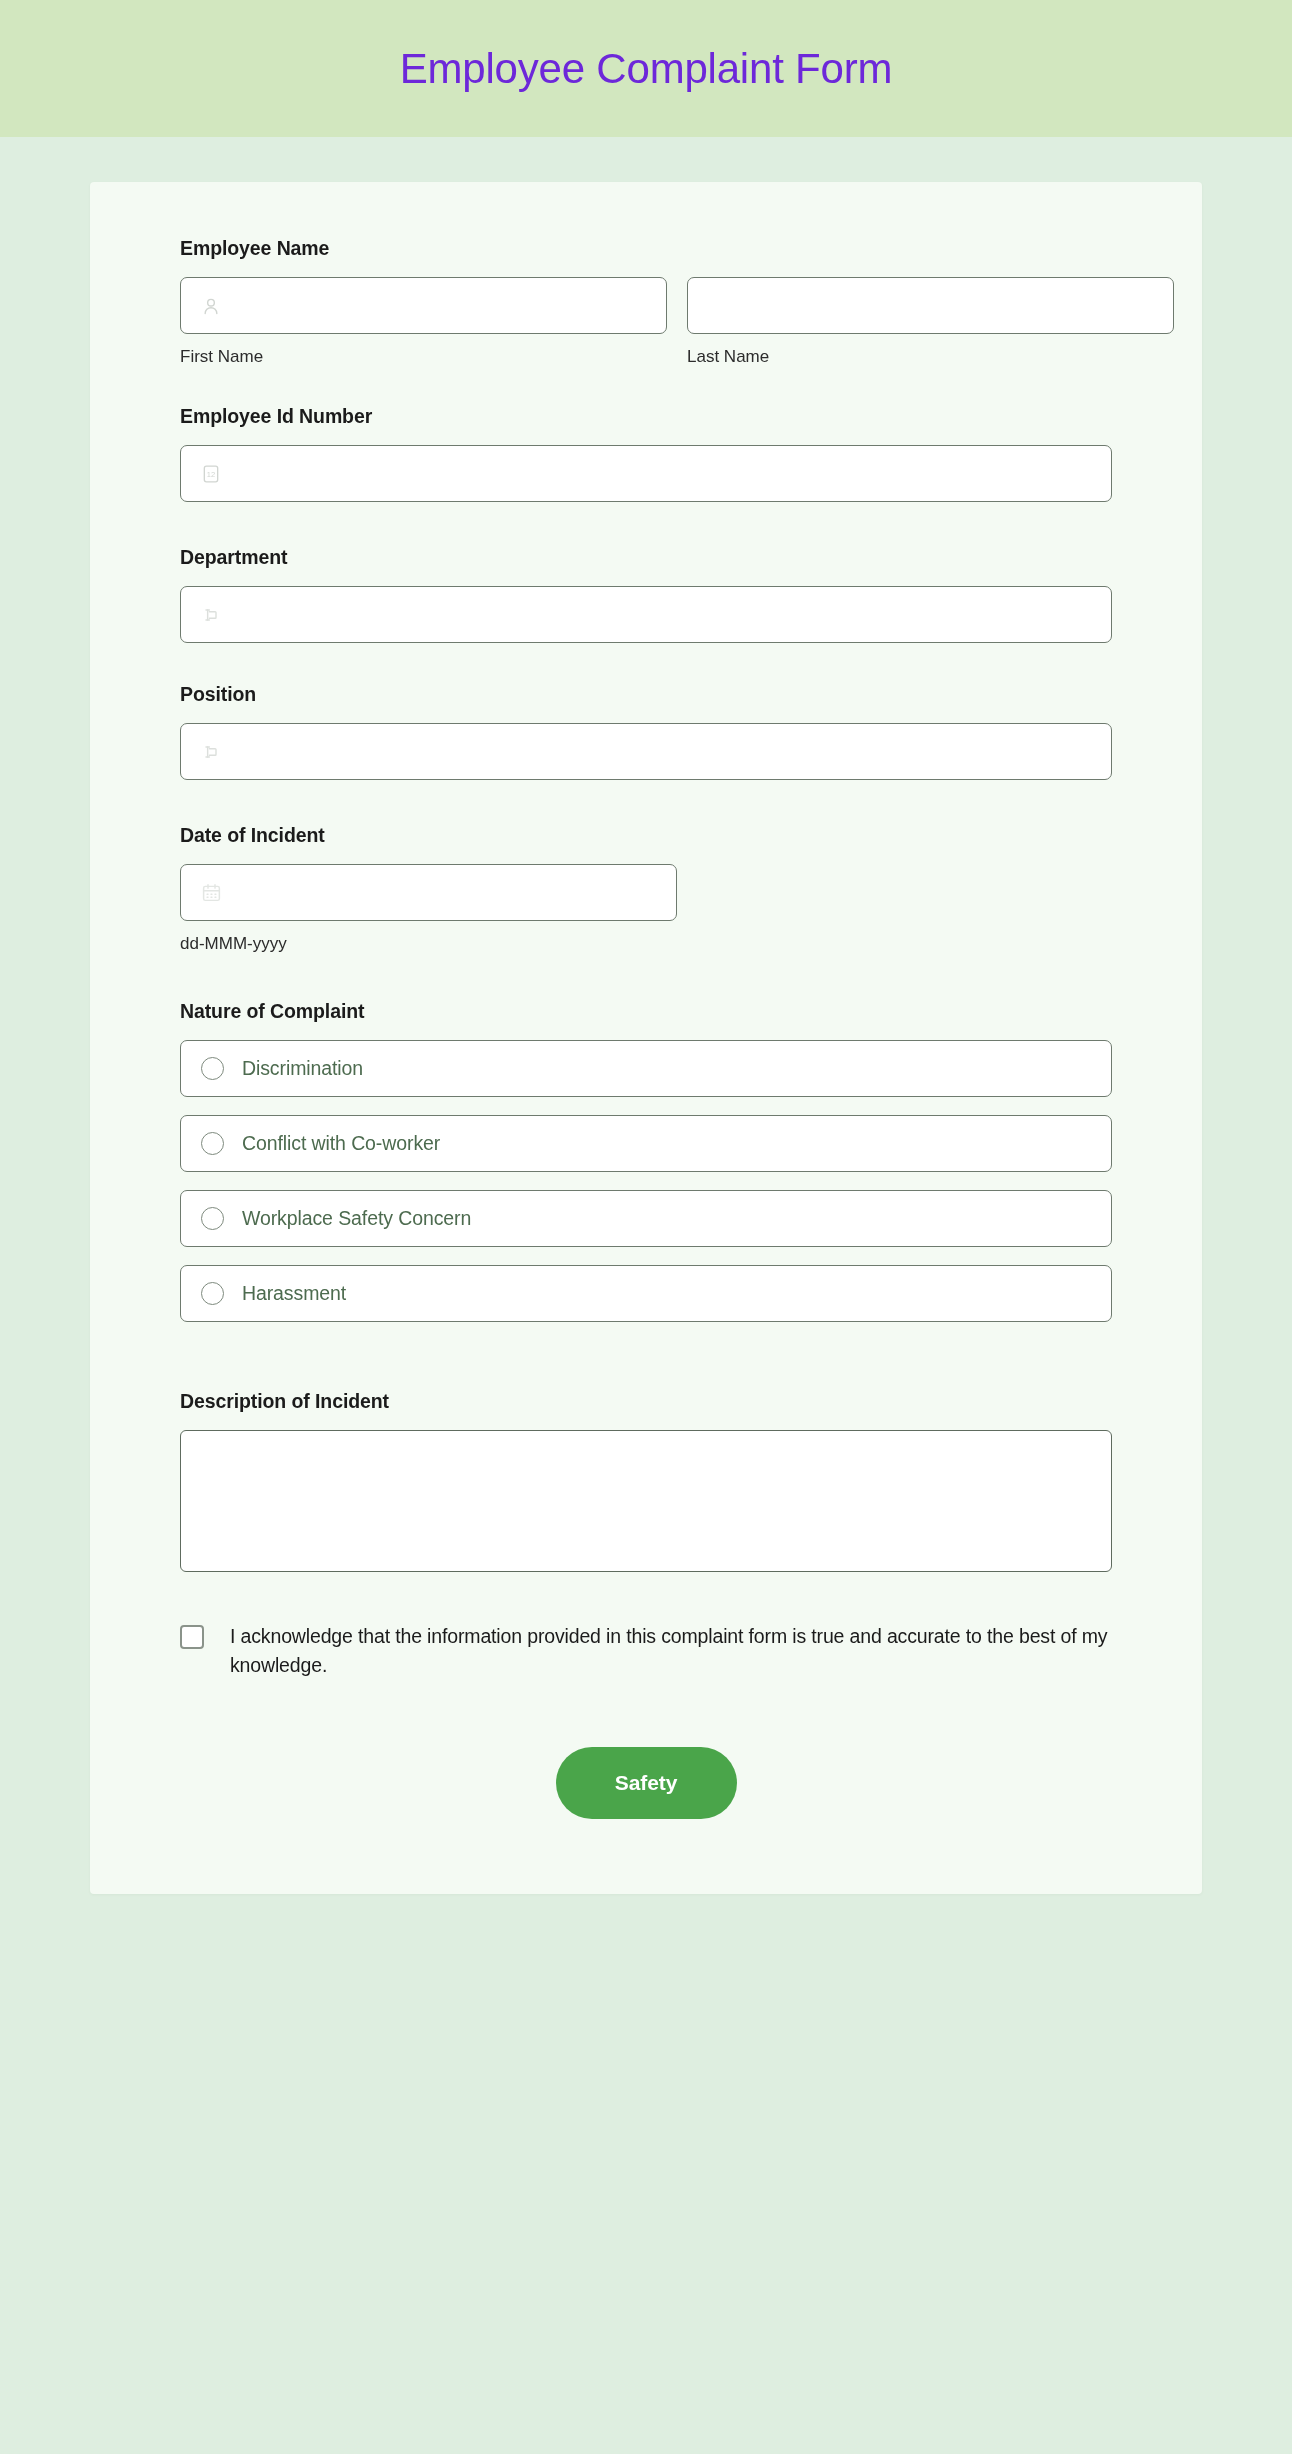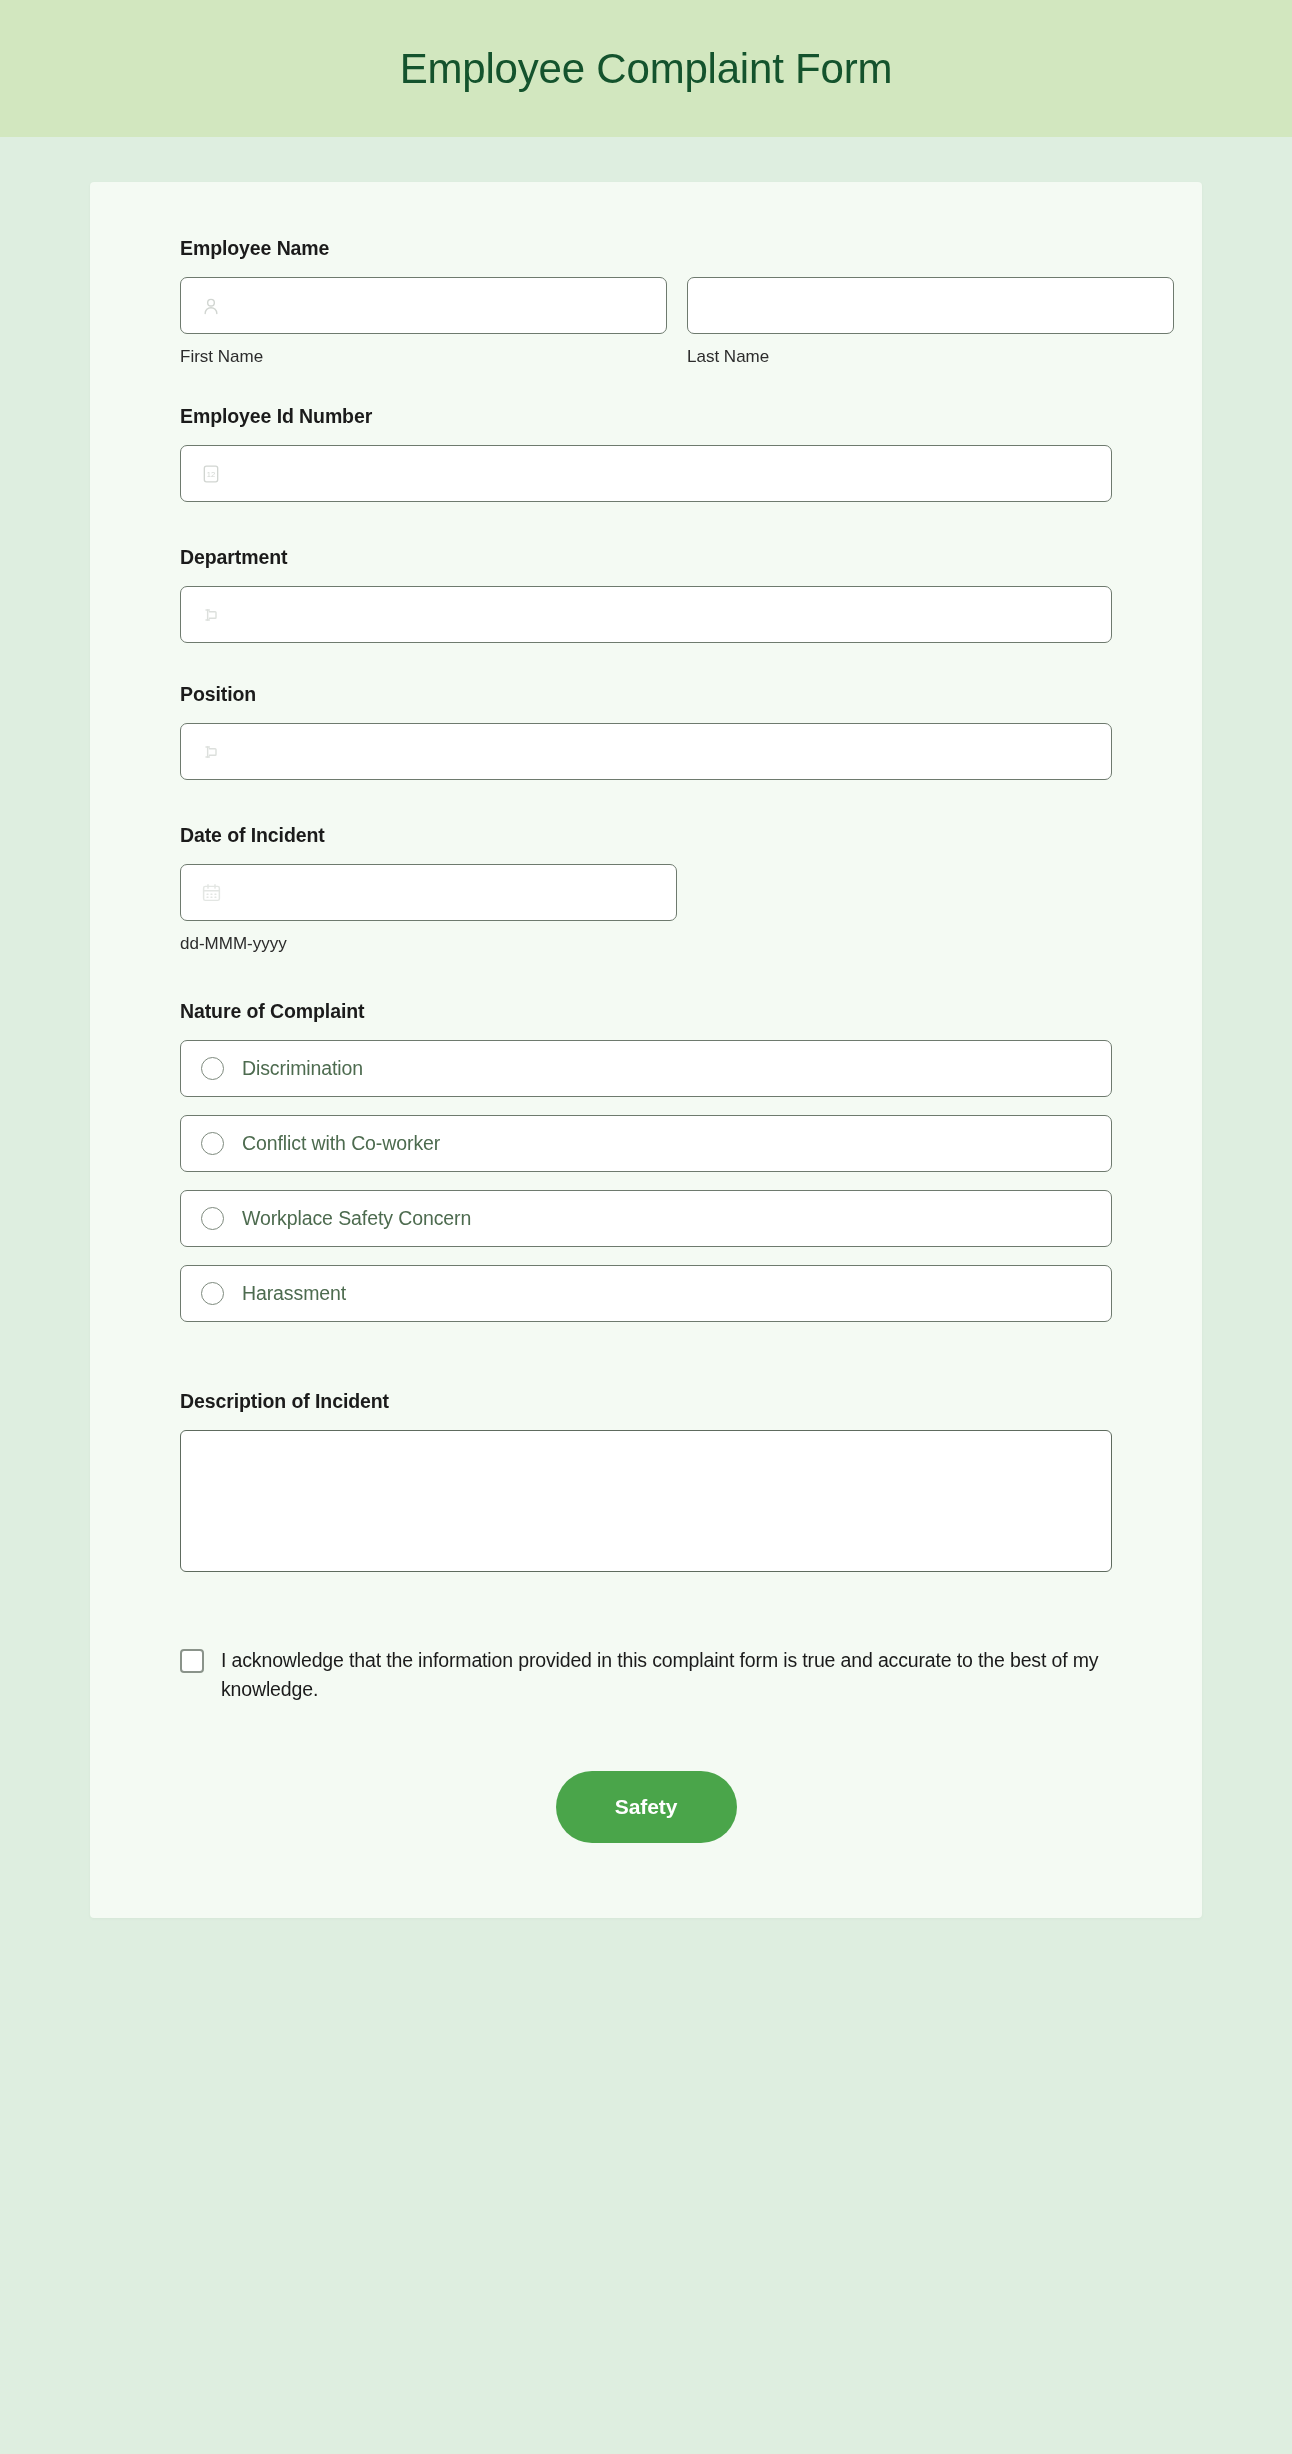--- a/index.html
+++ b/index.html
@@ -29,21 +29,21 @@
     background: #d2e7bf;
     display: flex;
     align-items: center;
     justify-content: center;
   }
 
   .header-title {
     font-size: 42px;
     font-weight: 400;
     letter-spacing: -0.2px;
-    color: #14532d;
+    color: #6d28d9;
     line-height: 1;
   }
 
   
   .card-wrap {
     padding: 45px 0 0 0;
     display: flex;
     justify-content: center;
   }
 
@@ -137,22 +137,22 @@
     background: #ffffff;
     border: 1.8px solid #5e6b5e;
     border-radius: 6px;
     width: 100%;
   }
 
   
   .ack {
     display: flex;
     align-items: flex-start;
-    gap: 17px;
-    margin-top: 74px;
+    gap: 26px;
+    margin-top: 50px;
   }
 
   .checkbox {
     width: 24px;
     height: 24px;
     border: 2px solid #8a938a;
     border-radius: 4px;
     background: #ffffff;
     flex: 0 0 auto;
     margin-top: 3px;

